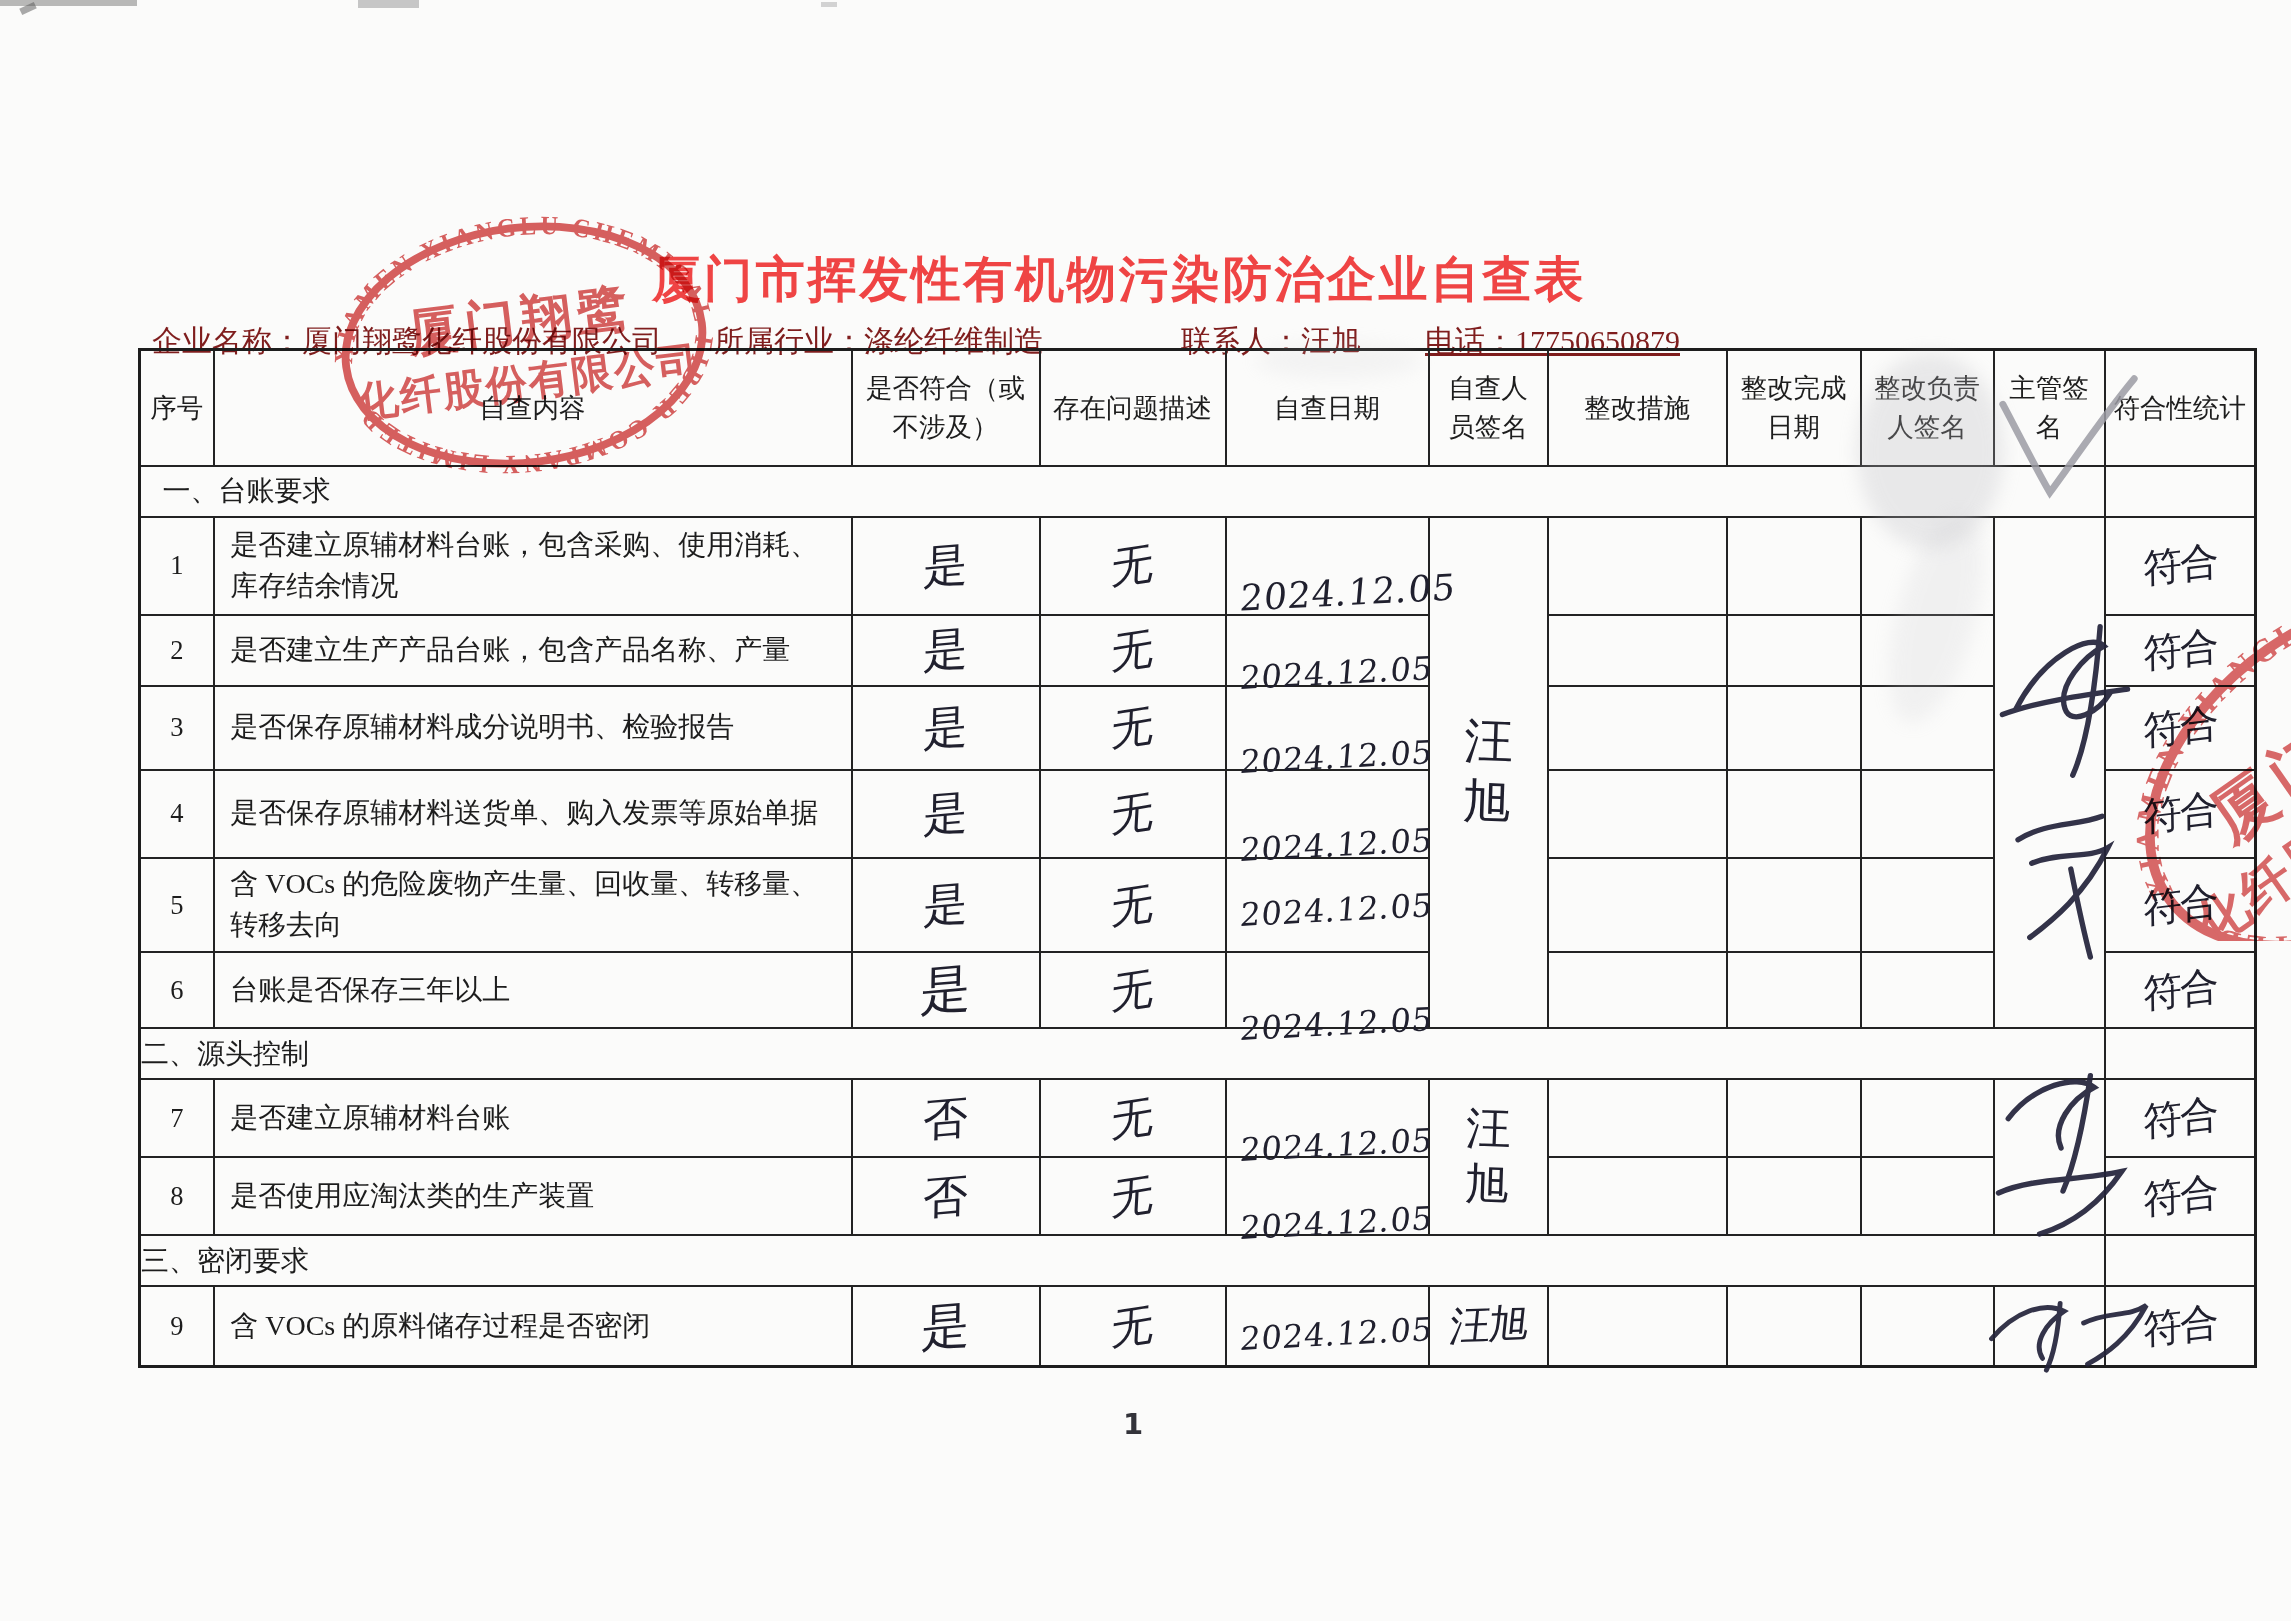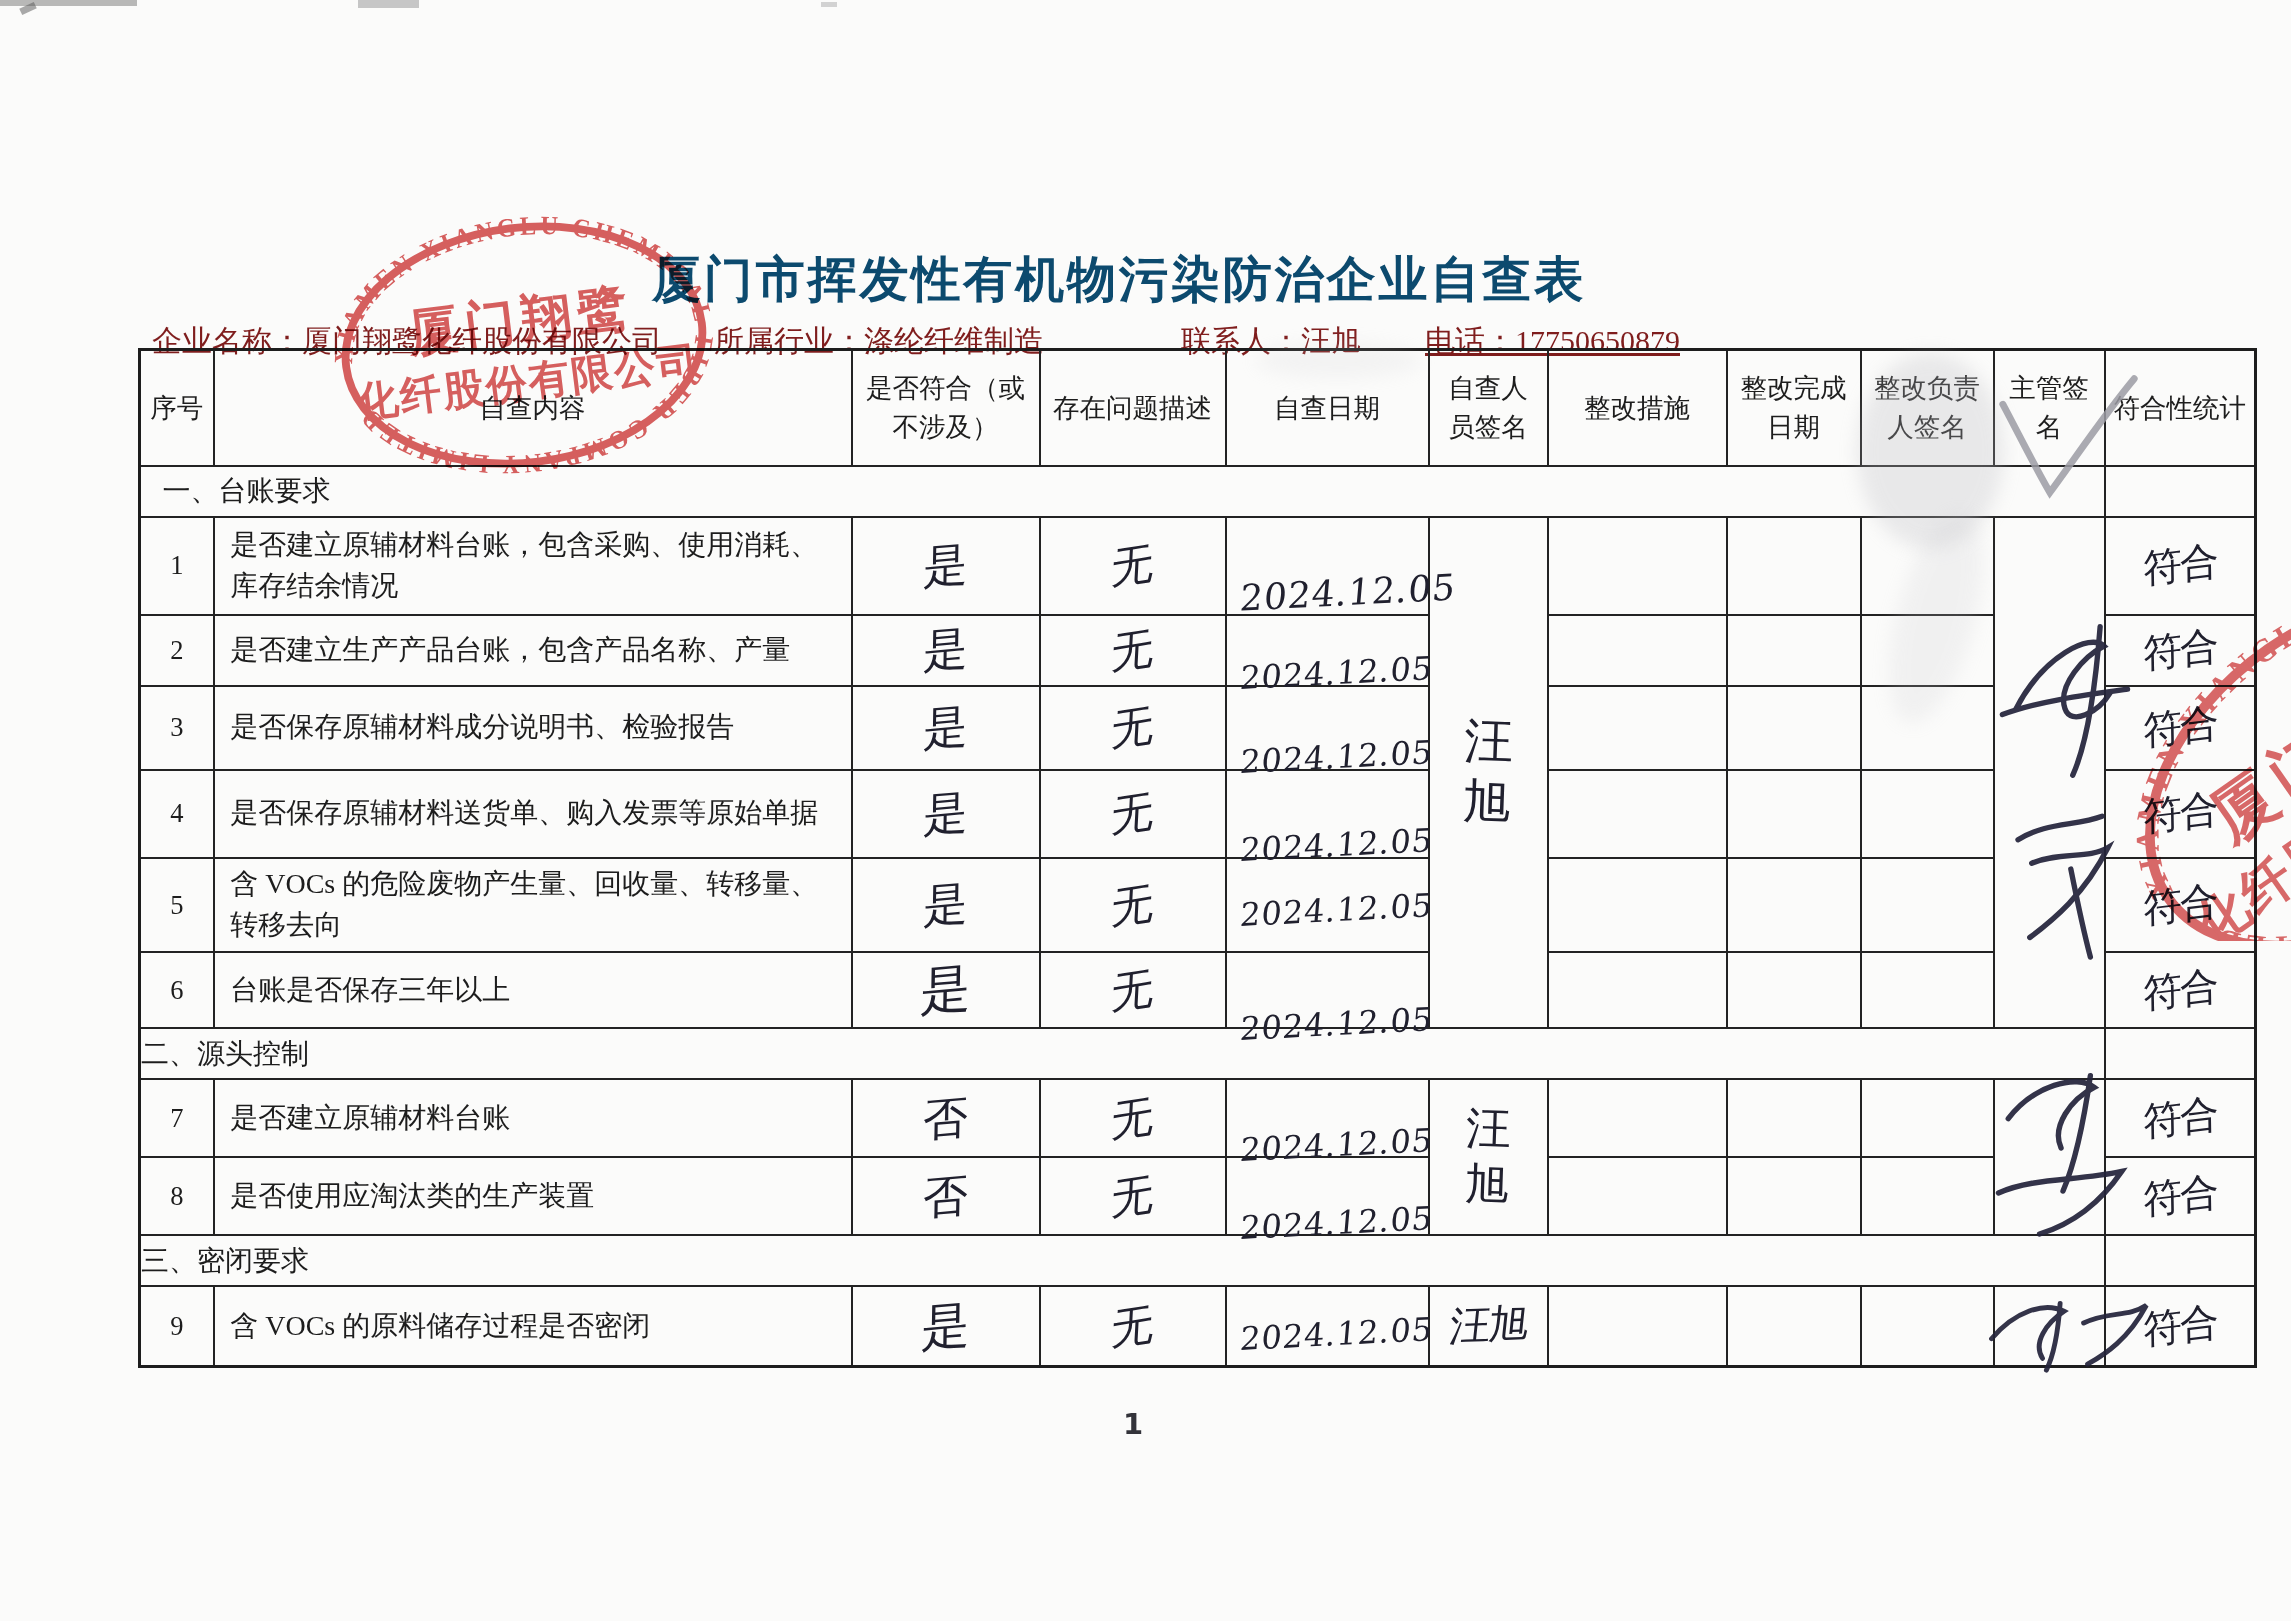--- a/index.html
+++ b/index.html
@@ -1,21 +1,21 @@
 <!DOCTYPE html>
 <html><head>
 <meta charset="utf-8">
 <style>
   html,body{margin:0;padding:0;background:#e8e8e6;}
   .page{position:relative;width:2292px;height:1621px;background:#fbfbfa;overflow:hidden;
         font-family:"Liberation Serif","DejaVu Serif",serif;color:#1c1c1c;}
   
   .doc-title{position:absolute;top:247px;left:0;width:2238px;text-align:center;
              font-family:"Liberation Sans","DejaVu Sans",sans-serif;
-             font-weight:700;font-size:49px;letter-spacing:2.9px;color:#0c4a6e;}
+             font-weight:700;font-size:49px;letter-spacing:2.9px;color:#ef4444;}
   .info-line{position:absolute;top:321px;left:0;width:2292px;height:43px;font-size:30px;color:#7f1d1d;}
   .info-item{position:absolute;white-space:nowrap;}
   
   .sheet{position:absolute;left:138px;top:348px;border-collapse:collapse;table-layout:fixed;width:2117px;}
   .sheet td,.sheet th{border:2.5px solid #232323;padding:0;font-weight:normal;
                       font-size:26.5px;line-height:1.45;text-align:center;vertical-align:middle;
                       color:#1d1d1d;position:relative;overflow:visible;}
   .sheet{border:3.4px solid #1d1d1d;}
   .rh-head{height:116px;}
   .rh-sec{height:51px;}

